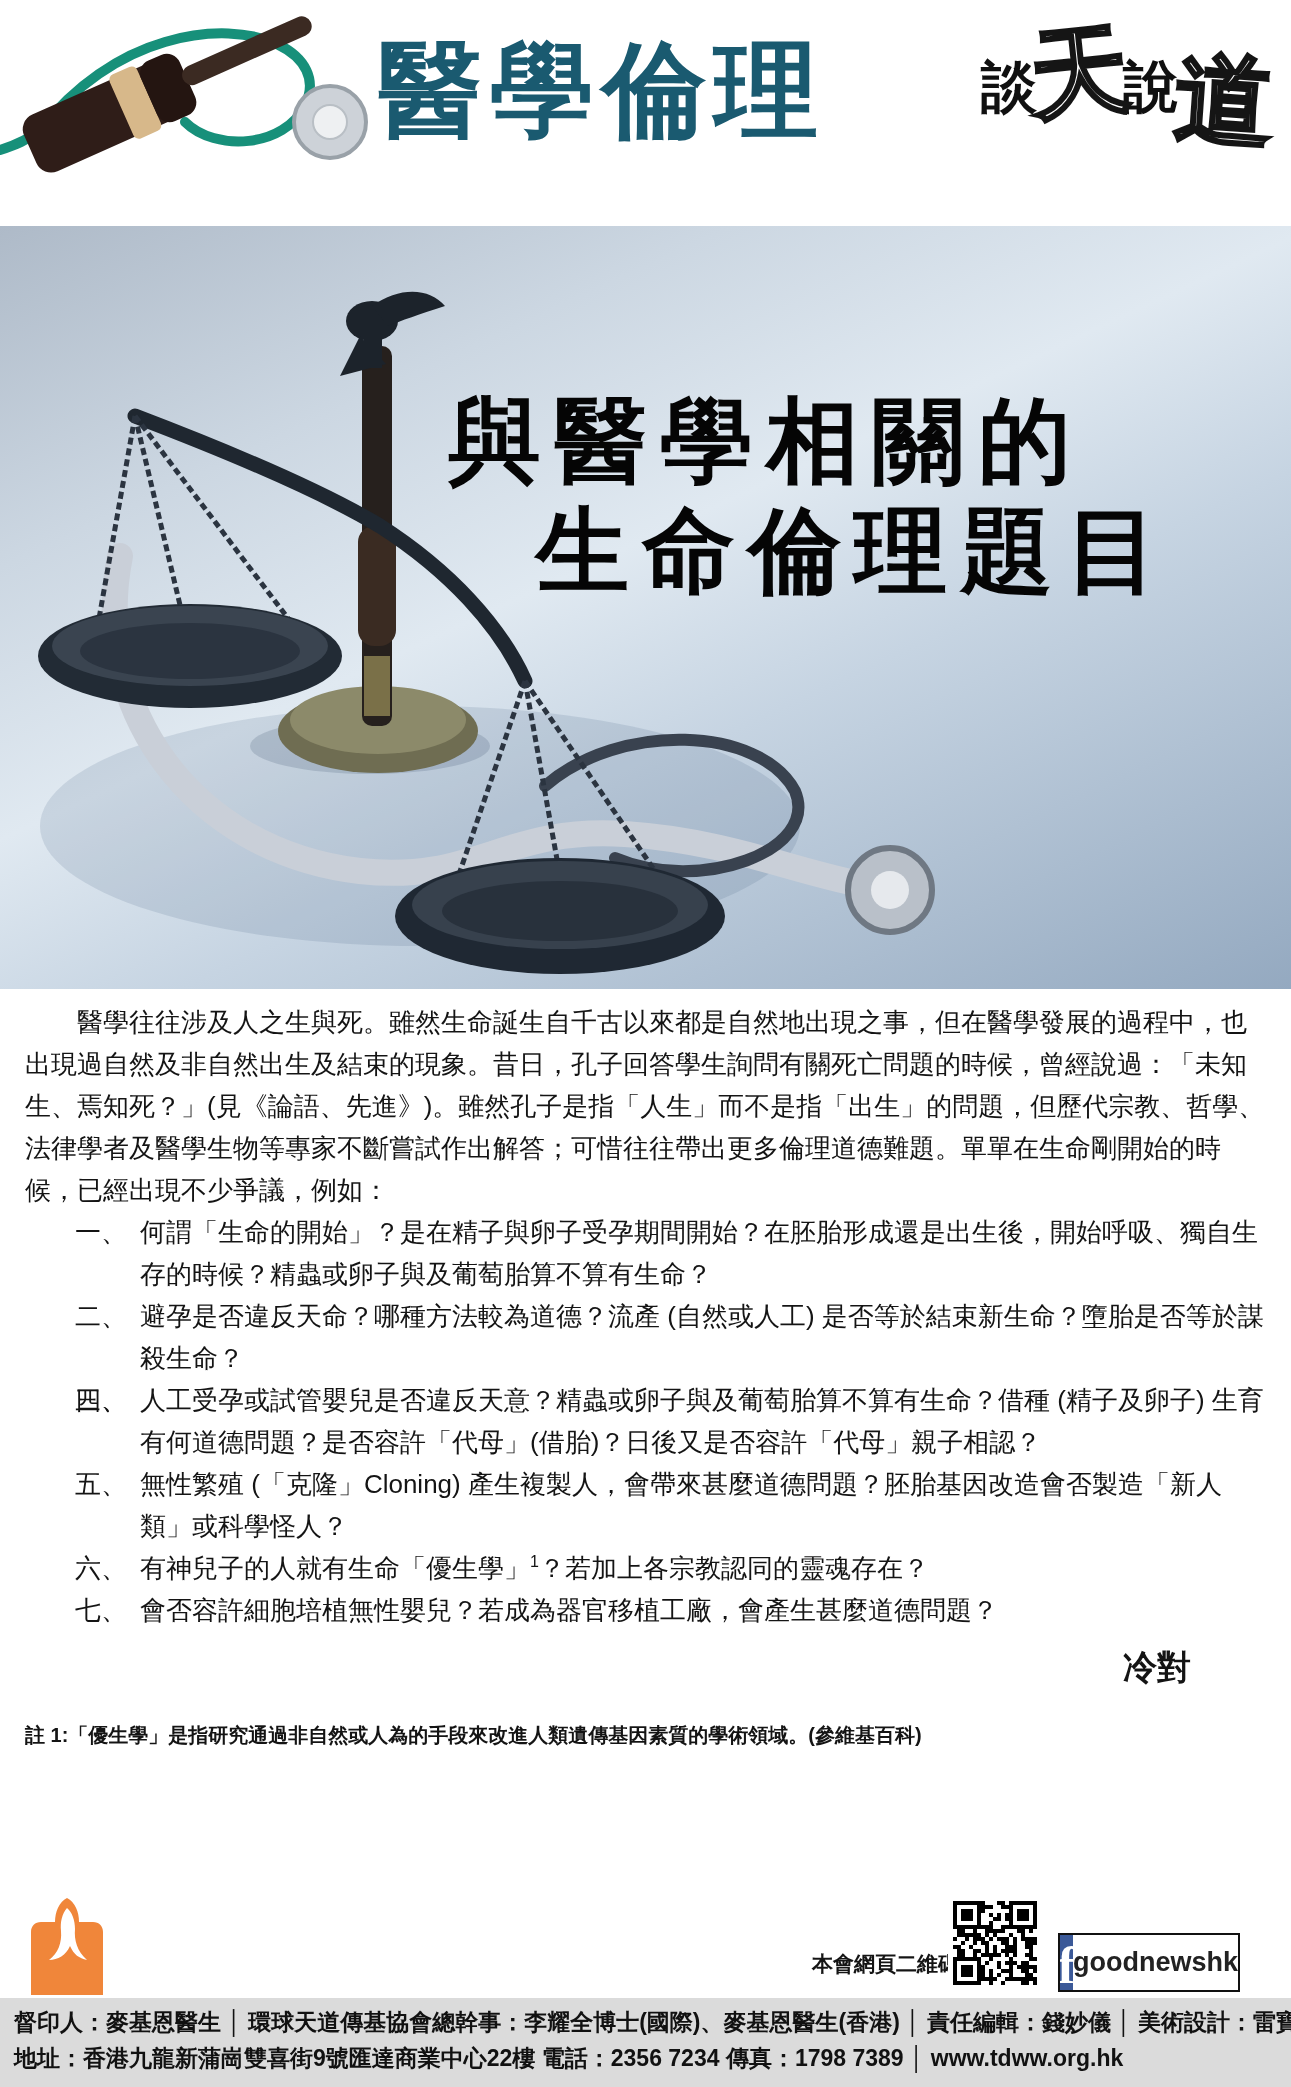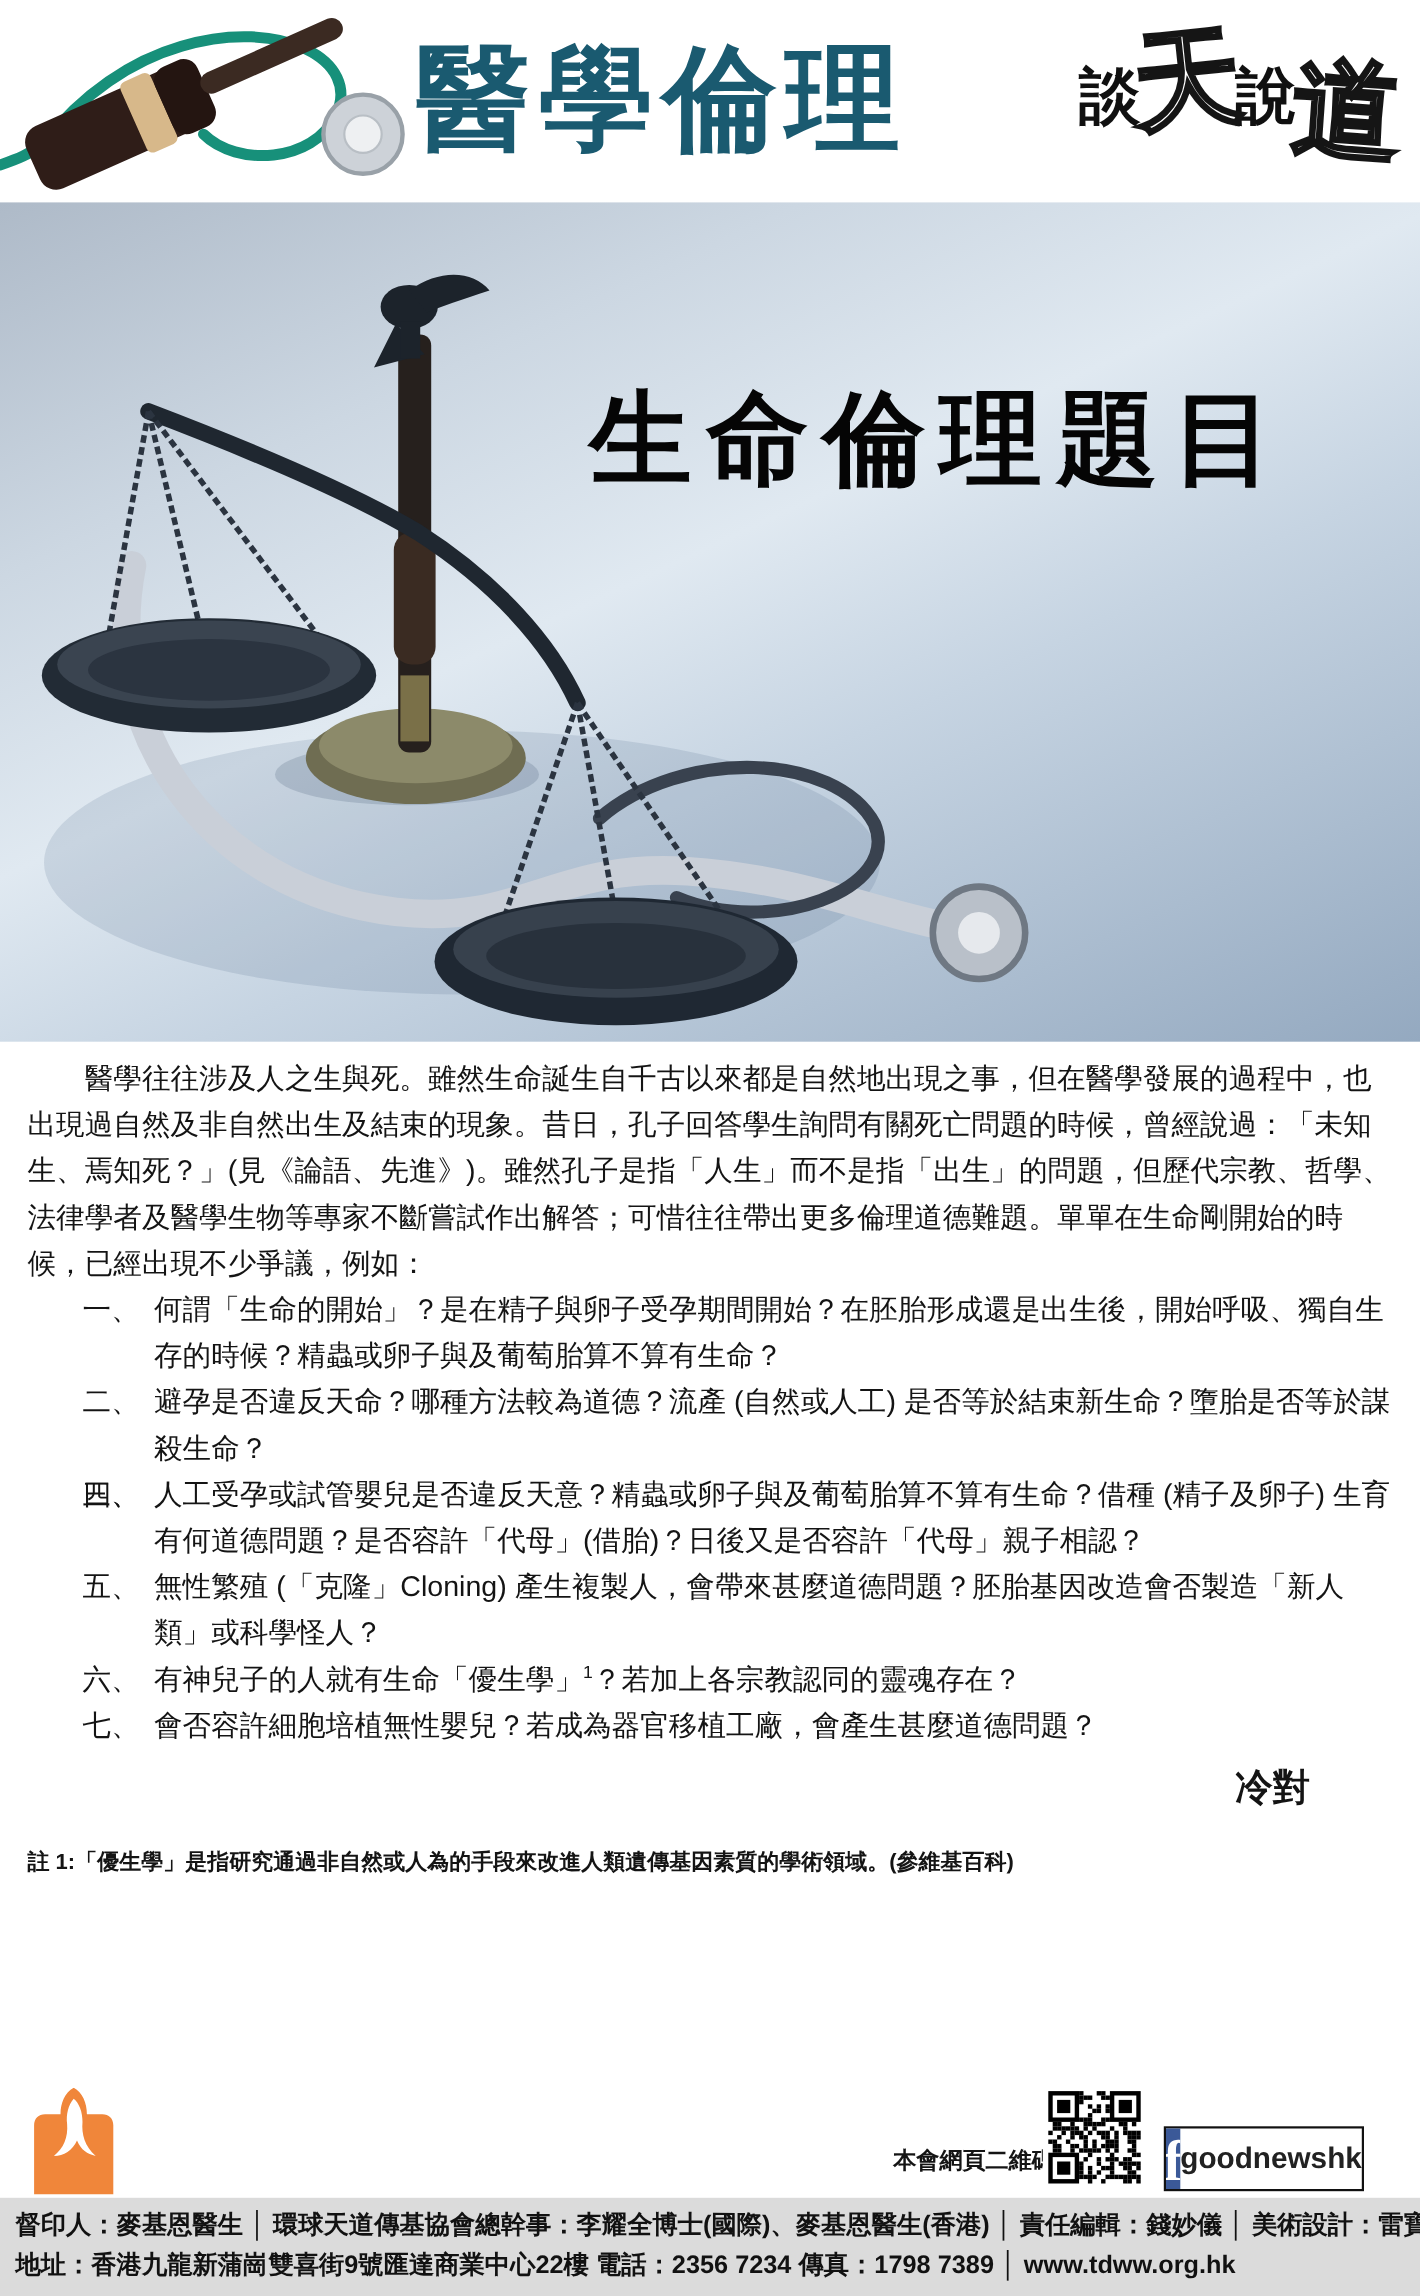--- a/index.html
+++ b/index.html
@@ -2,21 +2,21 @@
 <html><head>
 <meta charset="utf-8">
 <style>
   html,body{margin:0;padding:0;background:#ffffff;}
   .page{
     position:relative;width:1291px;height:2087px;overflow:hidden;
     background:#ffffff;font-family:"Liberation Sans",sans-serif;color:#141414;
   }
 
   
-  .header{position:relative;height:184px;background:#ffffff;}
+  .header{position:relative;height:226px;background:#ffffff;}
   .header-photo{position:absolute;left:0;top:0;width:372px;height:182px;}
   .page-title{
     position:absolute;left:378px;top:10px;width:560px;height:160px;
     font-size:104px;font-weight:900;letter-spacing:8px;color:#1a5a70;
     line-height:160px;white-space:nowrap;
   }
   .calligraphy{position:absolute;right:18px;top:18px;width:330px;height:140px;
     display:flex;align-items:center;justify-content:flex-end;}
   .cal-solid{font-size:56px;font-weight:900;color:#101010;}
   .cal-outline{
@@ -142,20 +142,21 @@
       <g stroke="#2b3440" stroke-width="5" stroke-dasharray="7 4">
         <line x1="525" y1="455" x2="455" y2="660"></line>
         <line x1="525" y1="455" x2="560" y2="650"></line>
         <line x1="525" y1="455" x2="655" y2="645"></line>
       </g>
       <ellipse cx="560" cy="690" rx="165" ry="58" fill="#1f2833"></ellipse>
       <ellipse cx="560" cy="679" rx="148" ry="44" fill="#37414d"></ellipse>
       <ellipse cx="560" cy="685" rx="118" ry="30" fill="#28313c"></ellipse>
     </svg>
     <div class="hero-title">
+      <div class="hero-line">與醫學相關的</div>
       <div class="hero-line hero-line2">生命倫理題目</div>
     </div>
   </div>
 
   <div class="article">
     <p class="para1">醫學往往涉及人之生與死。雖然生命誕生自千古以來都是自然地出現之事，但在醫學發展的過程中，也出現過自然及非自然出生及結束的現象。昔日，孔子回答學生詢問有關死亡問題的時候，曾經說過：「未知生、焉知死？」(見《論語、先進》)。雖然孔子是指「人生」而不是指「出生」的問題，但歷代宗教、哲學、法律學者及醫學生物等專家不斷嘗試作出解答；可惜往往帶出更多倫理道德難題。單單在生命剛開始的時候，已經出現不少爭議，例如：</p>
     <ol class="topic-list">
       <li>
         <span class="num">一、</span><span>何謂「生命的開始」？是在精子與卵子受孕期間開始？在胚胎形成還是出生後，開始呼吸、獨自生存的時候？精蟲或卵子與及葡萄胎算不算有生命？</span>
       </li>

